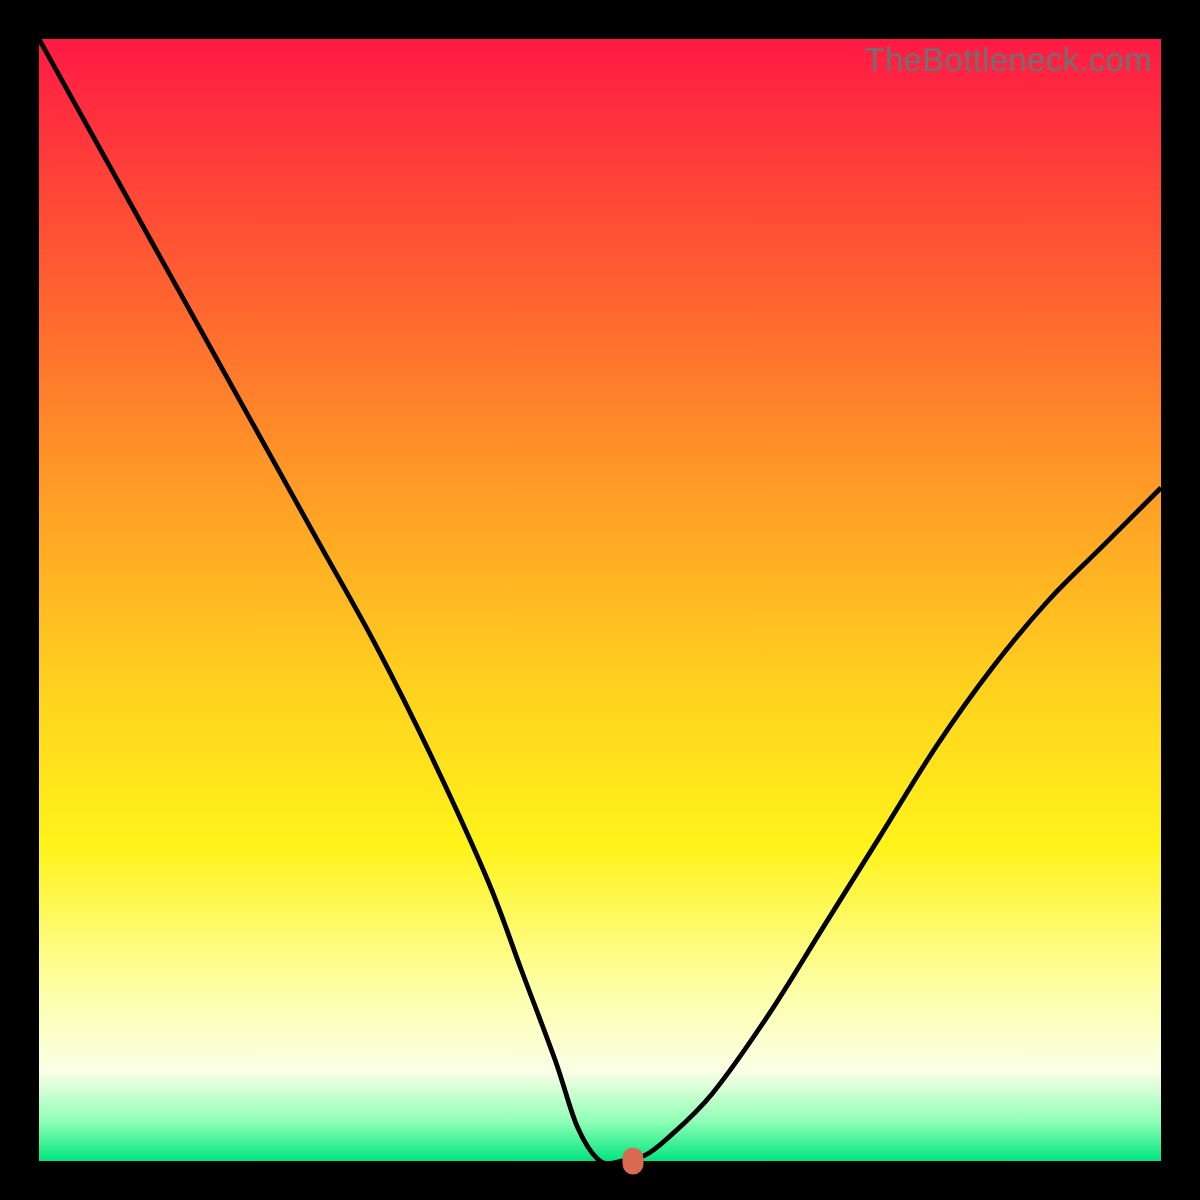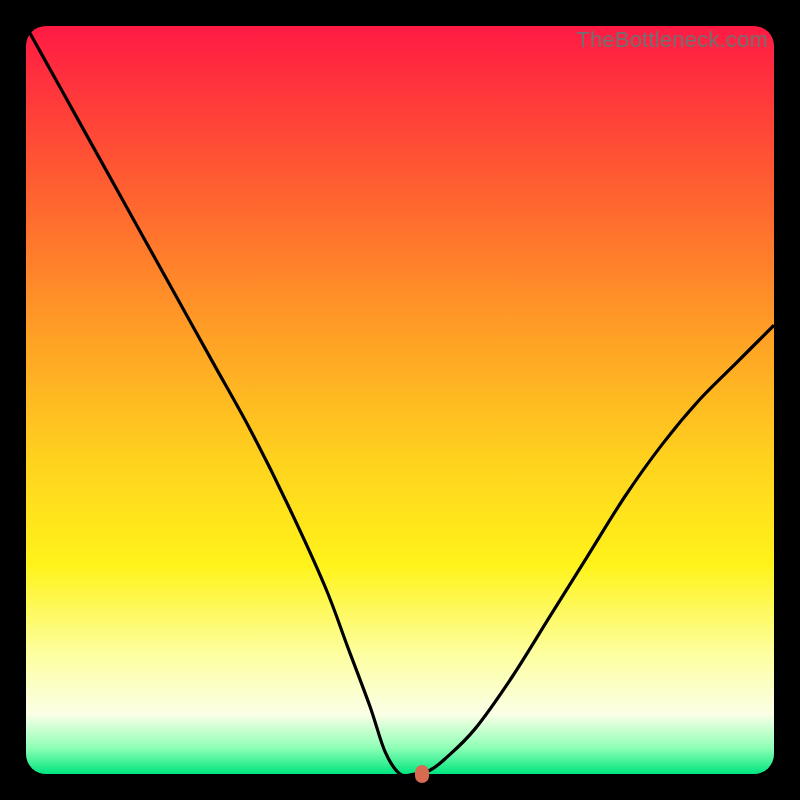--- a/index.html
+++ b/index.html
@@ -21,21 +21,20 @@
       #ff1a44 0%,
       #ff3a3a 10%,
       #ff6a2e 25%,
       #ffa225 42%,
       #ffd21e 58%,
       #fff31a 72%,
       #fdffa0 84%,
       #fbffe6 92%,
       #8effb6 96.5%,
       #00e57f 100%);
-    border-radius: 20px;
   }
   .watermark {
     position: absolute;
     top: 1px;
     right: 6px;
     color: #707070;
     font-size: 22px;
     font-weight: 500;
     letter-spacing: 0.2px;
   }

